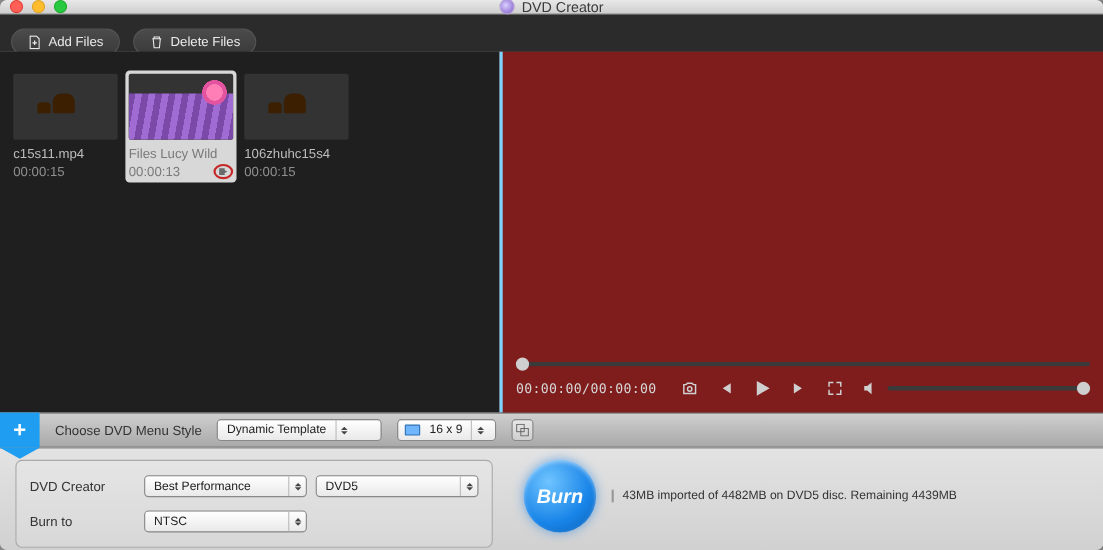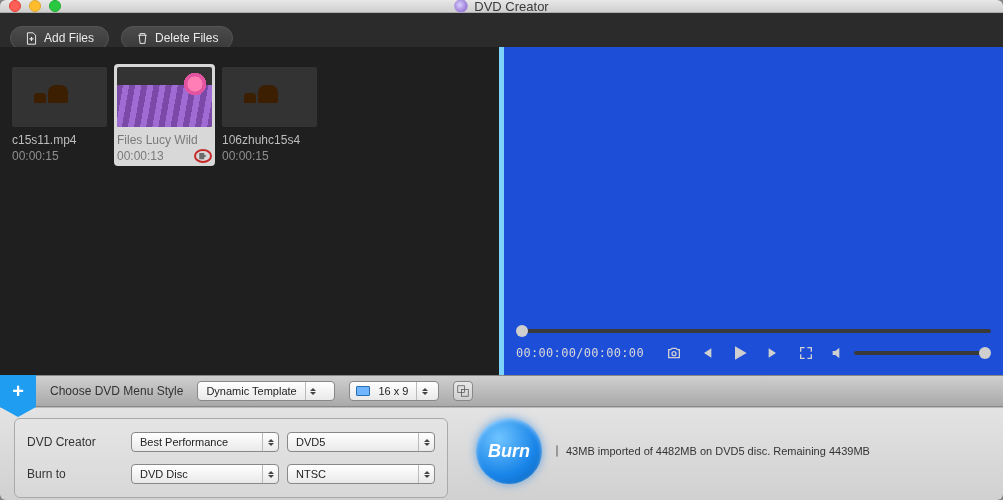--- a/index.html
+++ b/index.html
@@ -18,21 +18,21 @@
 .app-icon { width: 14px; height: 14px; border-radius: 50%; background: radial-gradient(circle at 40% 40%, #d9d0ff, #9a7bd8 70%); border: 1px solid #b1a0d8; }
 
 
 .toolbar { height: 34px; background: #2b2b2b; display: flex; align-items: center; gap: 12px; padding: 0 10px; }
 .btn { display: flex; align-items: center; gap: 6px; height: 24px; padding: 4px 14px; border-radius: 12px; background: linear-gradient(#4b4b4b,#3a3a3a); border: 1px solid #555; color: #eaeaea; font-size: 12px; cursor: pointer; margin-top: 16px; }
 .btn svg { width: 13px; height: 13px; fill: #eaeaea; }
 
 
 .main { flex: 0 0 328px; display: flex; background: #1f1f1f; }
 .left-pane { width: 454px; padding: 20px 12px 0 12px; display: flex; gap: 10px; align-items: flex-start; }
-.right-pane { flex: 1; background: #1d4ed8; border-left: 5px solid #7dd3fc; position: relative; margin-left: 45px; }
+.right-pane { flex: 1; background: #7f1d1d; border-left: 3px solid #7dd3fc; position: relative; }
 
 .thumb { width: 95px; display: flex; flex-direction: column; }
 .thumb .img { width: 95px; height: 60px; border-radius: 2px; background: #333; overflow: hidden; }
 .thumb.selected .card { background: #d8d8d8; border-radius: 4px; padding: 3px; margin: -3px; }
 .thumb .label { font-size: 12px; color: #bdbdbd; margin-top: 6px; white-space: nowrap; overflow: hidden; text-overflow: ellipsis; }
 .thumb .dur-row { font-size: 12px; color: #8f8f8f; margin-top: 2px; display: flex; align-items: center; justify-content: space-between; }
 .thumb.selected .label, .thumb.selected .dur-row { color: #7a7a7a; }
 .edit-badge { width: 18px; height: 14px; border: 2px solid #c62828; border-radius: 50%; display: flex; align-items: center; justify-content: center; }
 .edit-badge svg { width: 10px; height: 10px; fill: #6a6a6a; }
 
@@ -191,21 +191,21 @@
         </div>
       </div>
     </div>
   </div>
 
   <div class="strip">
     <div class="marker">
         <span>+</span>
       </div>
     <span class="strip-label">Choose DVD Menu Style</span>
-    <div class="sel" style="width:138px">
+    <div class="sel" style="width:150px">
       <span class="txt">Dynamic Template</span>
       <span class="arrows">
           <span class="up"></span>
           <span class="dn"></span>
         </span>
     </div>
     <div class="sel" style="width:90px">
       <span class="mon"></span>
       <span class="txt">16 x 9</span>
       <span class="arrows">
@@ -233,27 +233,20 @@
       </div>
       <div class="sel w">
         <span class="txt">DVD5</span>
         <span class="arrows">
             <span class="up"></span>
             <span class="dn"></span>
           </span>
       </div>
       <span class="lab">Burn to</span>
       <div class="sel w">
-        <span class="txt">DVD Disc</span>
-        <span class="arrows">
-            <span class="up"></span>
-            <span class="dn"></span>
-          </span>
-      </div>
-      <div class="sel w">
         <span class="txt">NTSC</span>
         <span class="arrows">
             <span class="up"></span>
             <span class="dn"></span>
           </span>
       </div>
     </div>
 
     <div class="burn-wrap">
       <button class="burn">

